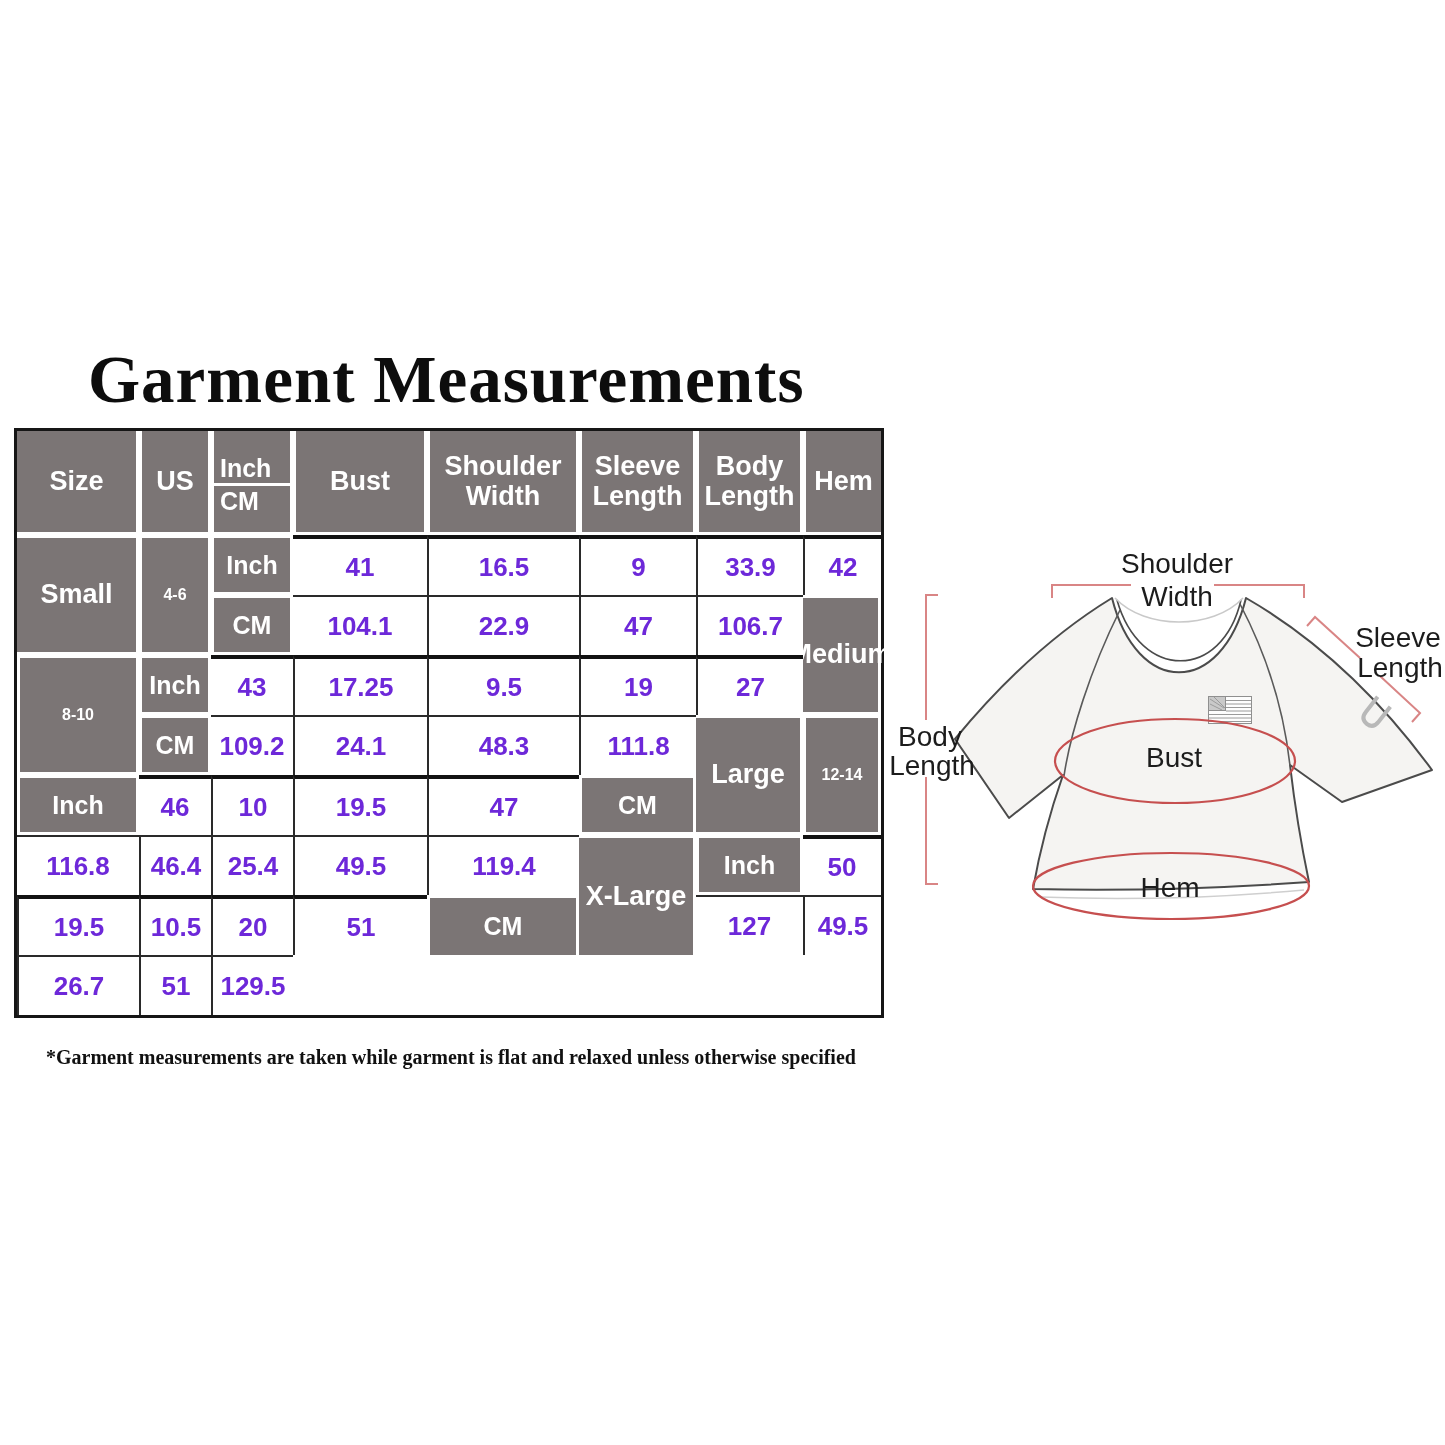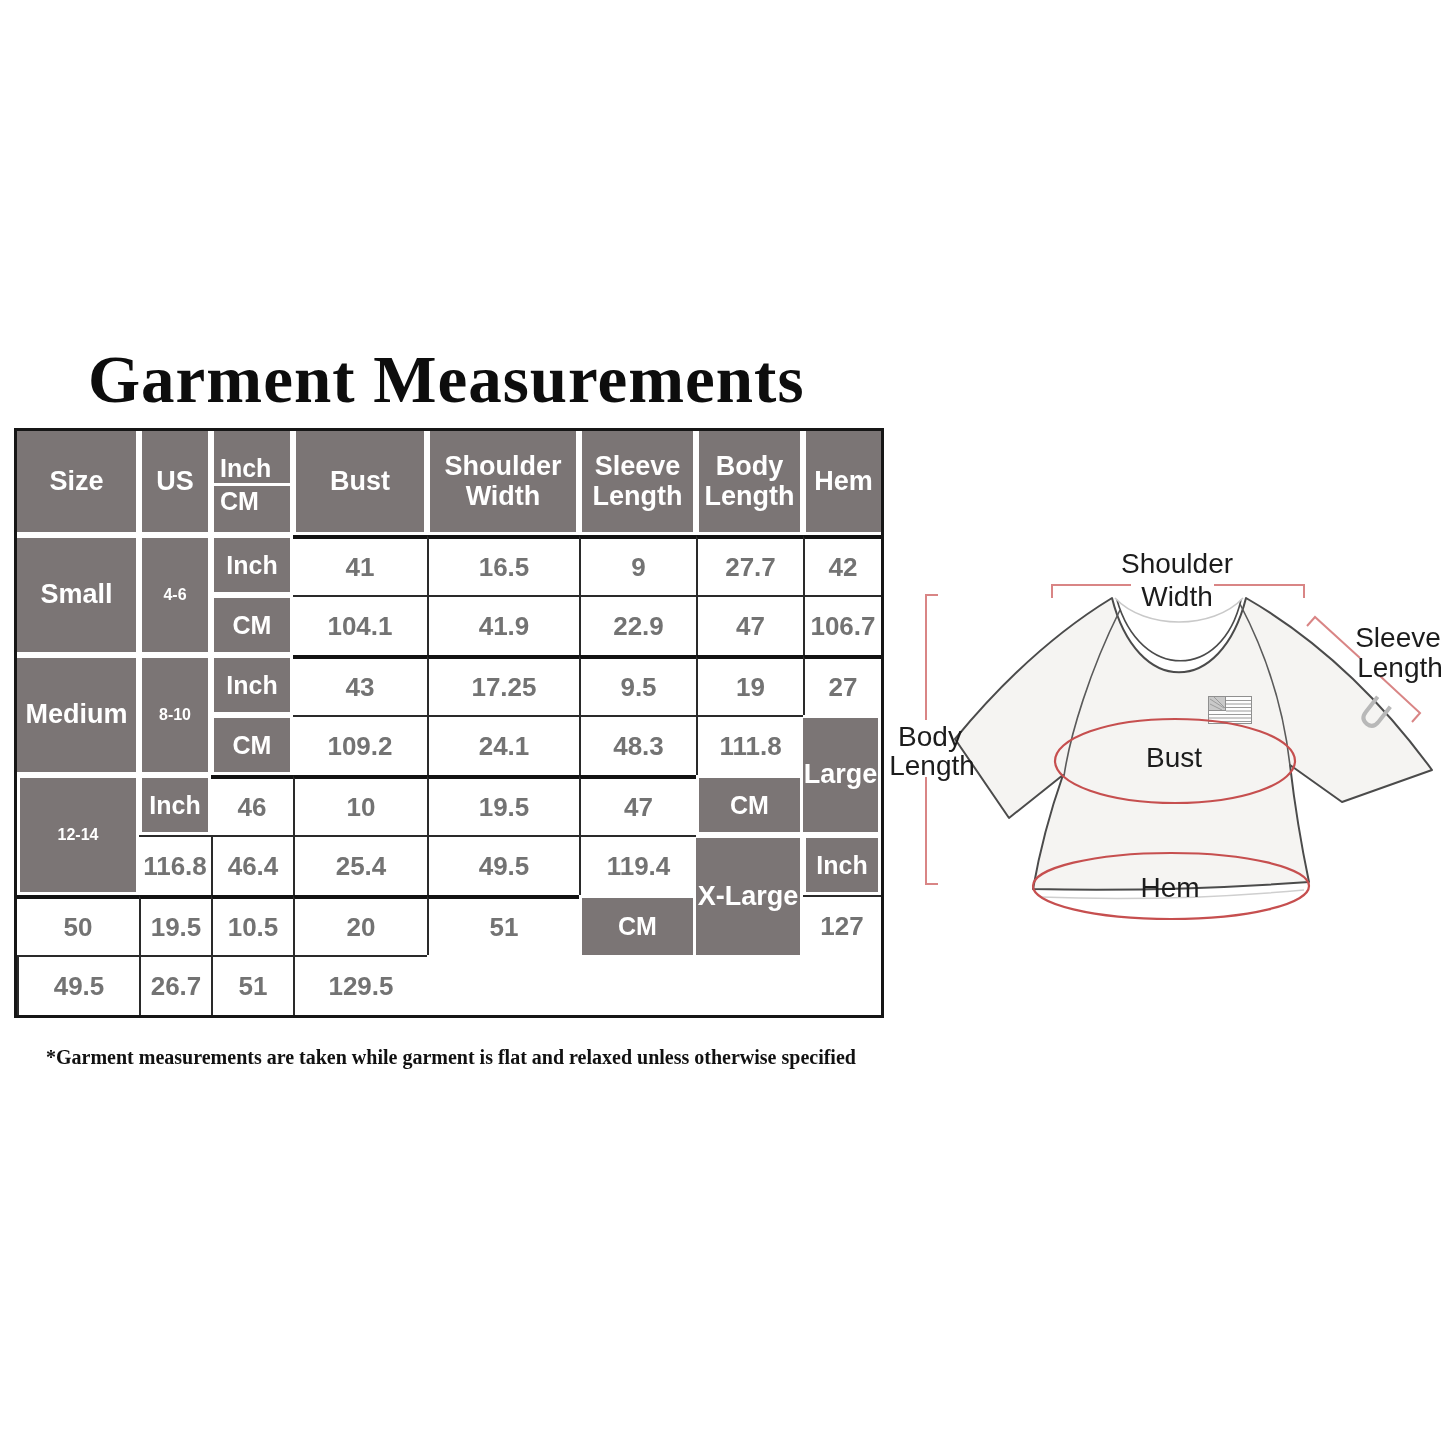--- a/index.html
+++ b/index.html
@@ -23,21 +23,21 @@
   .bot{border-bottom:0;}
   .span2{grid-row:span 2;}
   .uslab{font-size:16px;white-space:nowrap;}
   .unitlab{font-size:25px;}
   
   .unit-split{flex-direction:column;align-items:stretch;justify-content:stretch;padding:0;}
   .unit-split .u1{flex:1.18;display:flex;align-items:flex-end;padding:0 0 1px 6px;
                   border-bottom:3px solid #fff;font-size:25px;}
   .unit-split .u2{flex:1;display:flex;align-items:flex-start;padding:2px 0 0 6px;font-size:25px;}
   
-  .d{background:#fff;color:#737373;display:flex;align-items:center;justify-content:center;
+  .d{background:#fff;color:#6d28d9;display:flex;align-items:center;justify-content:center;
      font-weight:700;font-size:26px;box-sizing:border-box;white-space:nowrap;}
   .d.v{border-left:2px solid #2a2a2a;}   
   .d.ht{border-top:4px solid #121212;}   
   .d.hn{border-top:2px solid #2a2a2a;}   
 
   .foot{position:absolute;left:46px;top:1046px;font-family:"Liberation Serif",serif;
         font-weight:700;font-size:20px;color:#111;white-space:nowrap;}
 
   .diagram{position:absolute;left:890px;top:540px;width:555px;height:420px;overflow:visible;}
   .dlabel{font-family:"Liberation Sans",sans-serif;font-size:28px;fill:#1c1c1c;}
@@ -63,25 +63,24 @@
       <div class="g th">Sleeve Length</div>
       <div class="g th">Body Length</div>
       <div class="g th c-hem">Hem</div>
 
       <div class="g c-size span2">Small</div>
       <div class="g span2 uslab">4-6</div>
       <div class="g unitlab">Inch</div>
       <div class="d ht">41</div>
       <div class="d ht v">16.5</div>
       <div class="d ht v">9</div>
-      <div class="d ht v">27.7</div>
+      <div class="d ht v">33.9</div>
       <div class="d ht v">42</div>
       <div class="g unitlab">CM</div>
       <div class="d hn">104.1</div>
-      <div class="d hn v">41.9</div>
       <div class="d hn v">22.9</div>
       <div class="d hn v">47</div>
       <div class="d hn v">106.7</div>
 
       <div class="g c-size span2">Medium</div>
       <div class="g span2 uslab">8-10</div>
       <div class="g unitlab">Inch</div>
       <div class="d ht">43</div>
       <div class="d ht v">17.25</div>
       <div class="d ht v">9.5</div>

